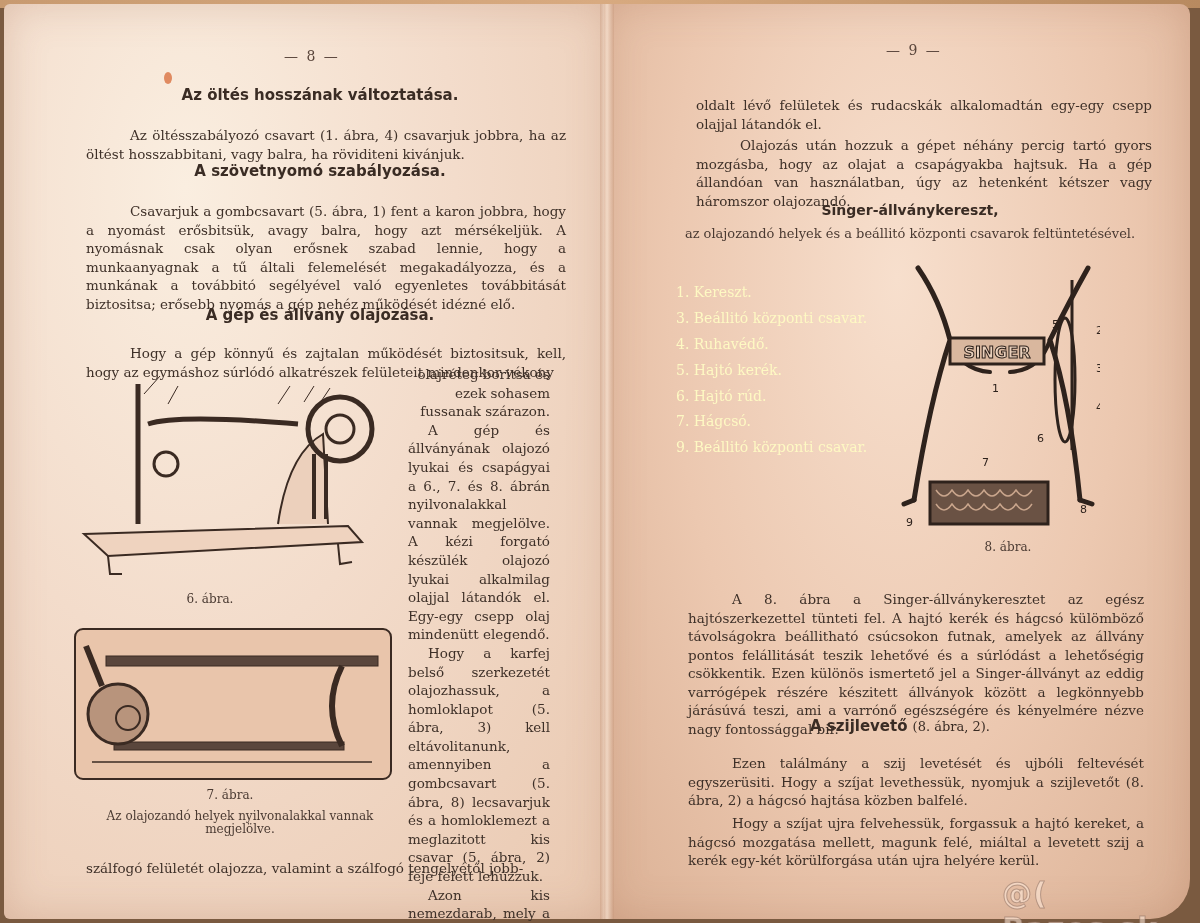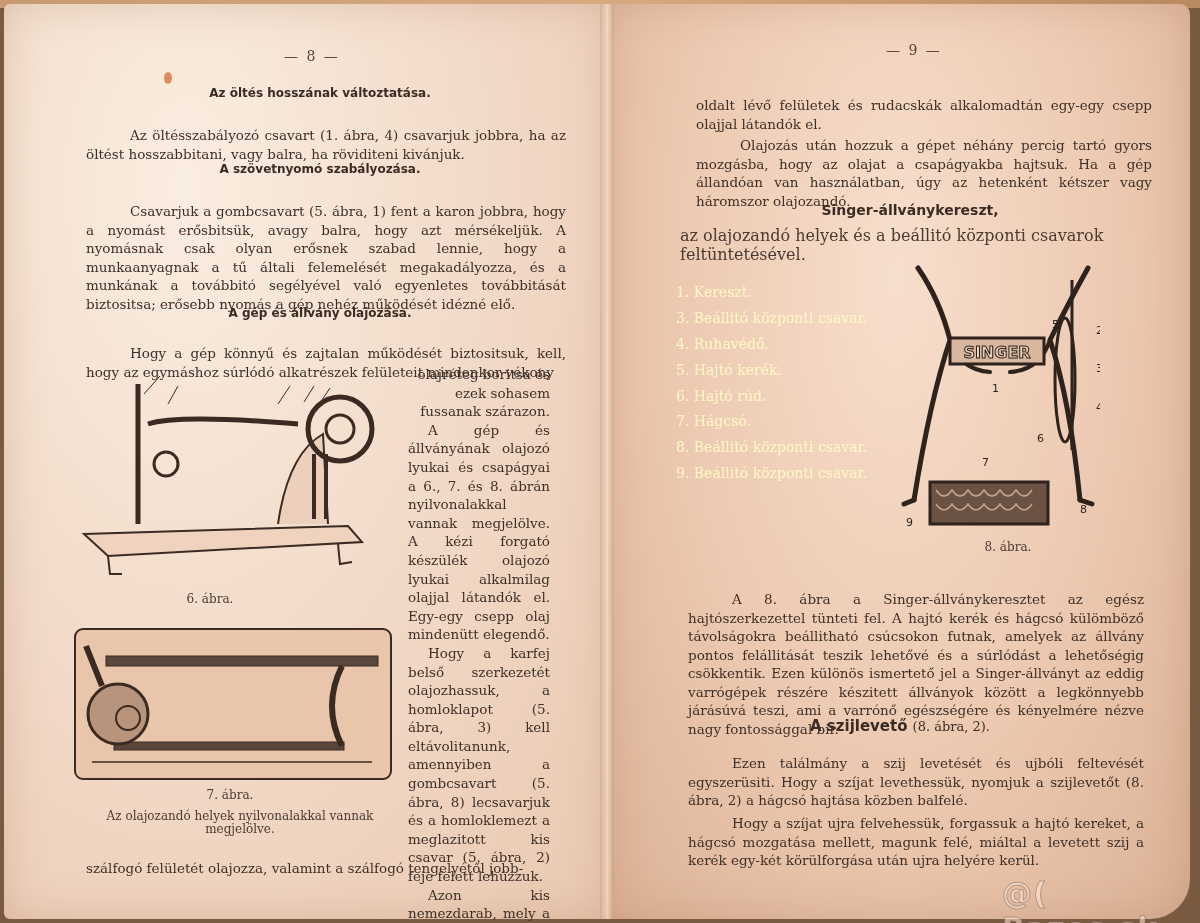--- a/index.html
+++ b/index.html
@@ -25,35 +25,35 @@
       background: radial-gradient(ellipse at 50% 30%, #f7dfcd 0%, #ecc8b0 55%, #dbb195 100%);
       border-radius: 0 10px 40px 0;
     }
     .gutter {
       position: absolute; left: 600px; top: 4px; width: 14px; height: 915px;
       background: linear-gradient(90deg, rgba(190,140,110,0.35), rgba(255,240,225,0.6), rgba(190,140,110,0.35));
     }
     .page-num { position: absolute; font-size: 14px; color: #5a463c; letter-spacing: 2px; }
     .h {
       position: absolute; font-family: "DejaVu Sans", "Liberation Sans", sans-serif;
-      font-weight: bold; font-size: 12px; color: #3a2c24; text-align: center;
+      font-weight: bold; font-size: 15px; color: #3a2c24; text-align: center;
     }
     .p {
       position: absolute; font-size: 13.5px; line-height: 18.5px; text-align: justify;
       color: #3e3028; margin: 16px;
     }
     .indent { text-indent: 44px; }
     .col { position: absolute; font-size: 13.5px; line-height: 18.6px; text-align: justify; color: #3e3028; }
     .col p { margin: 0; }
     .col .ind { text-indent: 20px; }
     .caption { position: absolute; font-size: 12px; color: #4a3a32; text-align: center; }
     .fig { position: absolute; }
     .legend { position: absolute; left: 676px; top: 282px; font-size: 14px; color: #fef9c3; }
     .legend div { height: 25.9px; line-height: 20px; }
-    .sub { position: absolute; font-size: 16px; color: #4a3a32; text-align: left; }
+    .sub { position: absolute; font-size: 13px; color: #4a3a32; text-align: center; }
     .watermark {
       position: absolute; left: 1002px; top: 876px; font-family: "DejaVu Sans", "Liberation Sans", sans-serif;
       font-size: 30px; color: rgba(255,235,220,0.55); font-weight: bold;
       -webkit-text-stroke: 1px rgba(140,110,95,0.55); letter-spacing: 1px;
     }
     .stain { position: absolute; border-radius: 50%; }
   </style>
 </head>
 <body>
 
@@ -129,21 +129,20 @@
 <div class="h" style="left:680px;top:202px;width:460px;font-size:14px;">Singer-állványkereszt,</div>
 <div class="sub" style="left:680px;top:226px;width:460px;">az olajozandó helyek és a beállitó központi csavarok feltüntetésével.</div>
 
 <div class="legend">
   <div>1. Kereszt.</div>
   <div>3. Beállitó központi csavar.</div>
   <div>4. Ruhavédő.</div>
   <div>5. Hajtó kerék.</div>
   <div>6. Hajtó rúd.</div>
   <div>7. Hágcsó.</div>
-  <div>8. Beállitó központi csavar.</div>
   <div>9. Beállitó központi csavar.</div>
 </div>
 
 <svg class="fig" style="left:900px;top:260px;" width="200" height="275" viewBox="0 0 200 275">
   <g fill="none" stroke="#2e221c" stroke-width="5" stroke-linecap="round">
     <path d="M18 8 Q40 40 50 80 Q30 140 14 240"></path>
     <path d="M188 8 Q170 40 150 80 Q170 140 180 240"></path>
     <path d="M50 80 Q60 110 90 112 M150 80 Q140 110 110 112" stroke-width="4"></path>
     <path d="M14 240 L4 244 M180 240 L192 244"></path>
   </g>

